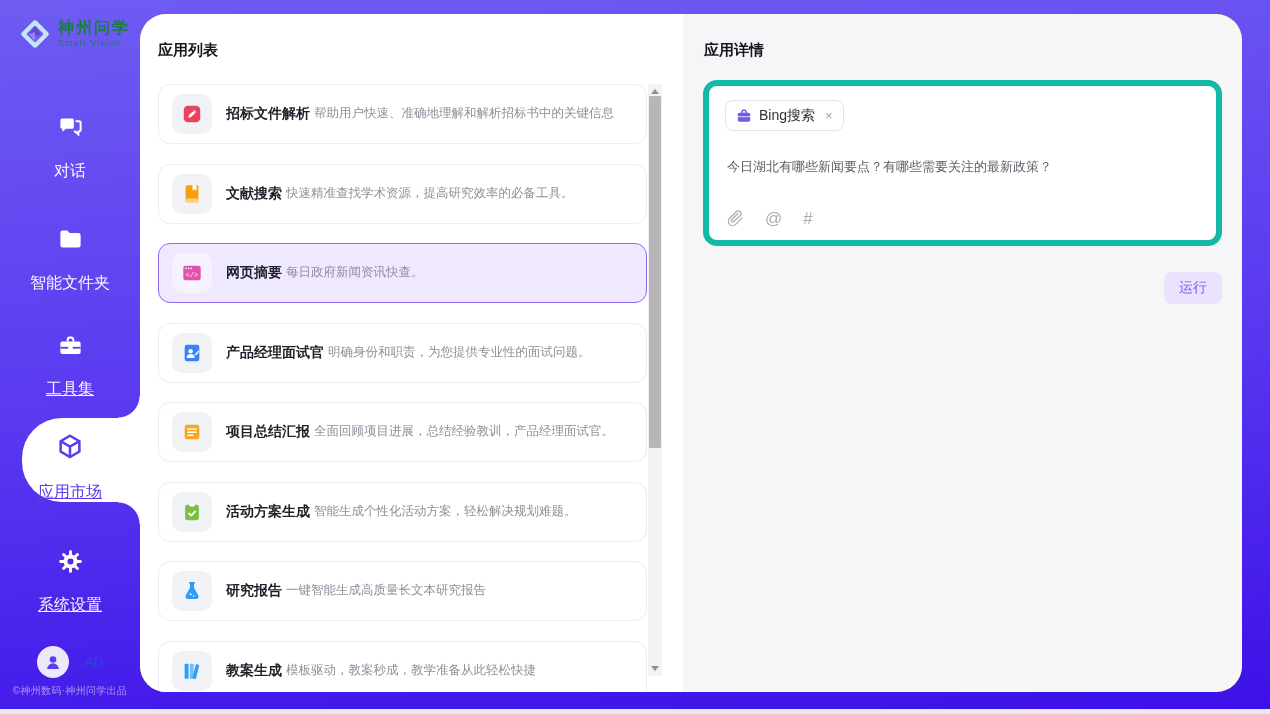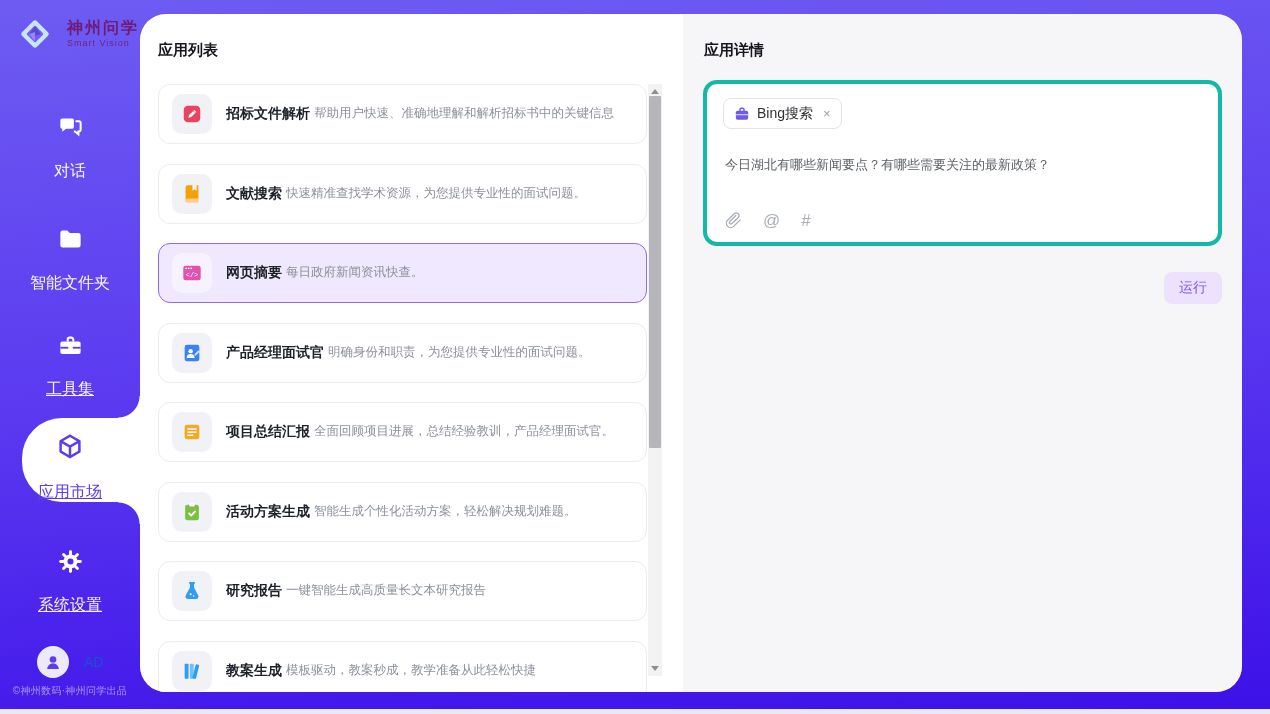--- a/index.html
+++ b/index.html
@@ -6,21 +6,21 @@
   html,body { width:1270px; height:714px; overflow:hidden; }
   body {
     position:relative;
     font-family:"Liberation Sans", sans-serif;
     background:linear-gradient(175deg,#6e5cf2 0%,#5a38f0 52%,#3c10e8 100%);
   }
   .bottom-edge { position:absolute; left:0; right:0; bottom:0; height:5px; background:#e9e9f3; }
 
   
   .sidebar { position:absolute; left:0; top:0; width:140px; height:714px; }
-  .logo { position:absolute; top:15px; left:16px; display:flex; align-items:center; gap:13px; color:#701a75; }
+  .logo { position:absolute; top:15px; left:16px; display:flex; align-items:center; gap:4px; color:#15803d; }
   .logo-text { display:flex; flex-direction:column; line-height:1.1; }
   .logo-name { font-size:16px; font-weight:bold; letter-spacing:2px; }
   .logo-sub { font-size:9px; opacity:.9; letter-spacing:1px; margin-top:2px; }
 
   .nav-item { position:absolute; left:0; width:140px; text-align:center; color:#fff; cursor:pointer; }
   .nav-item .ni-inner { position:relative; z-index:2; padding-top:8px; }
   .nav-label { display:block; font-size:16px; margin-top:16px; color:rgba(255,255,255,.95); }
   .nav-label.ul { text-decoration:underline; }
   .nav-chat { top:106px; height:56px; }
   .nav-folder { top:218px; height:56px; }
@@ -58,21 +58,21 @@
   .app-desc { font-size:12.5px; color:#8b909a; white-space:nowrap; }
 
   
   .scrollbar { position:absolute; top:70px; bottom:16px; right:21px; width:14px; background:#f3f3f4; }
   .sb-thumb { position:absolute; top:12px; left:1px; width:12px; height:352px; background:#b6b6ba; border-radius:1px; cursor:pointer; }
   .sb-up, .sb-down { position:absolute; left:3px; width:0; height:0; cursor:pointer; }
   .sb-up { top:5px; border-left:4px solid transparent; border-right:4px solid transparent; border-bottom:5px solid #8e8e93; }
   .sb-down { bottom:5px; border-left:4px solid transparent; border-right:4px solid transparent; border-top:5px solid #8e8e93; }
 
   
-  .detail-card { position:absolute; top:66px; left:20px; right:20px; height:166px; background:#fff; border:4px solid #14b8a6; border-radius:14px; }
+  .detail-card { position:absolute; top:66px; left:20px; right:20px; height:166px; background:#fff; border:6px solid #14b8a6; border-radius:14px; }
   .chip { position:absolute; top:14px; left:16px; display:inline-flex; align-items:center; gap:7px; border:1px solid #e2e3e8; border-radius:8px; padding:0 10px; height:31px; background:#fff; cursor:pointer; }
   .chip-label { font-size:14px; color:#2f3136; }
   .chip-close { color:#9aa0a8; font-size:13px; margin-left:3px; cursor:pointer; }
   .query { position:absolute; top:71px; left:18px; right:18px; font-size:13px; color:#5c6066; line-height:1.5; cursor:text; }
   .attach-row { position:absolute; left:18px; bottom:13px; display:flex; align-items:center; gap:21px; color:#a9adb5; }
   .attach-row .txt-ic { font-size:17px; line-height:1; cursor:pointer; }
   .clip-ic { cursor:pointer; display:flex; }
   .run-btn { position:absolute; top:258px; right:20px; background:#ebe2fe; color:#8257f5; font-size:14px; padding:7px 15px; border-radius:8px; border:none; cursor:pointer; font-family:inherit; }
 </style>
 </head>
@@ -209,21 +209,21 @@
           <span style="display:flex;">
             <svg width="22" height="22" viewBox="0 0 24 24">
               <path d="M5 5a2.5 2.5 0 0 1 2.5-2.5H19V19H7.5A2.5 2.5 0 0 0 5 20.5z" fill="#f59f0a"></path>
               <path d="M5 19.5A2.5 2.5 0 0 1 7.5 17H19v4.5H7.5A2.5 2.5 0 0 1 5 19.5z" fill="#fbcf8a"></path>
               <path d="M12.6 2.5v6l2.2-1.7 2.2 1.7v-6z" fill="#fff"></path>
             </svg>
           </span>
         </span>
         <span class="app-text">
           <span class="app-title">文献搜索</span>
-          <span class="app-desc">快速精准查找学术资源，为您提供专业性的面试问题。</span>
+          <span class="app-desc">快速精准查找学术资源，提高研究效率的必备工具。</span>
         </span>
       </div>
 
       <div class="app-card selected">
         <span class="tile">
           <span style="display:flex;">
             <svg width="22" height="22" viewBox="0 0 24 24">
               <rect x="2.5" y="4" width="19" height="16" rx="2.5" fill="#e052ae"></rect>
               <circle cx="5.6" cy="7" r=".9" fill="#fff"></circle>
               <circle cx="8.4" cy="7" r=".9" fill="#fff"></circle>

